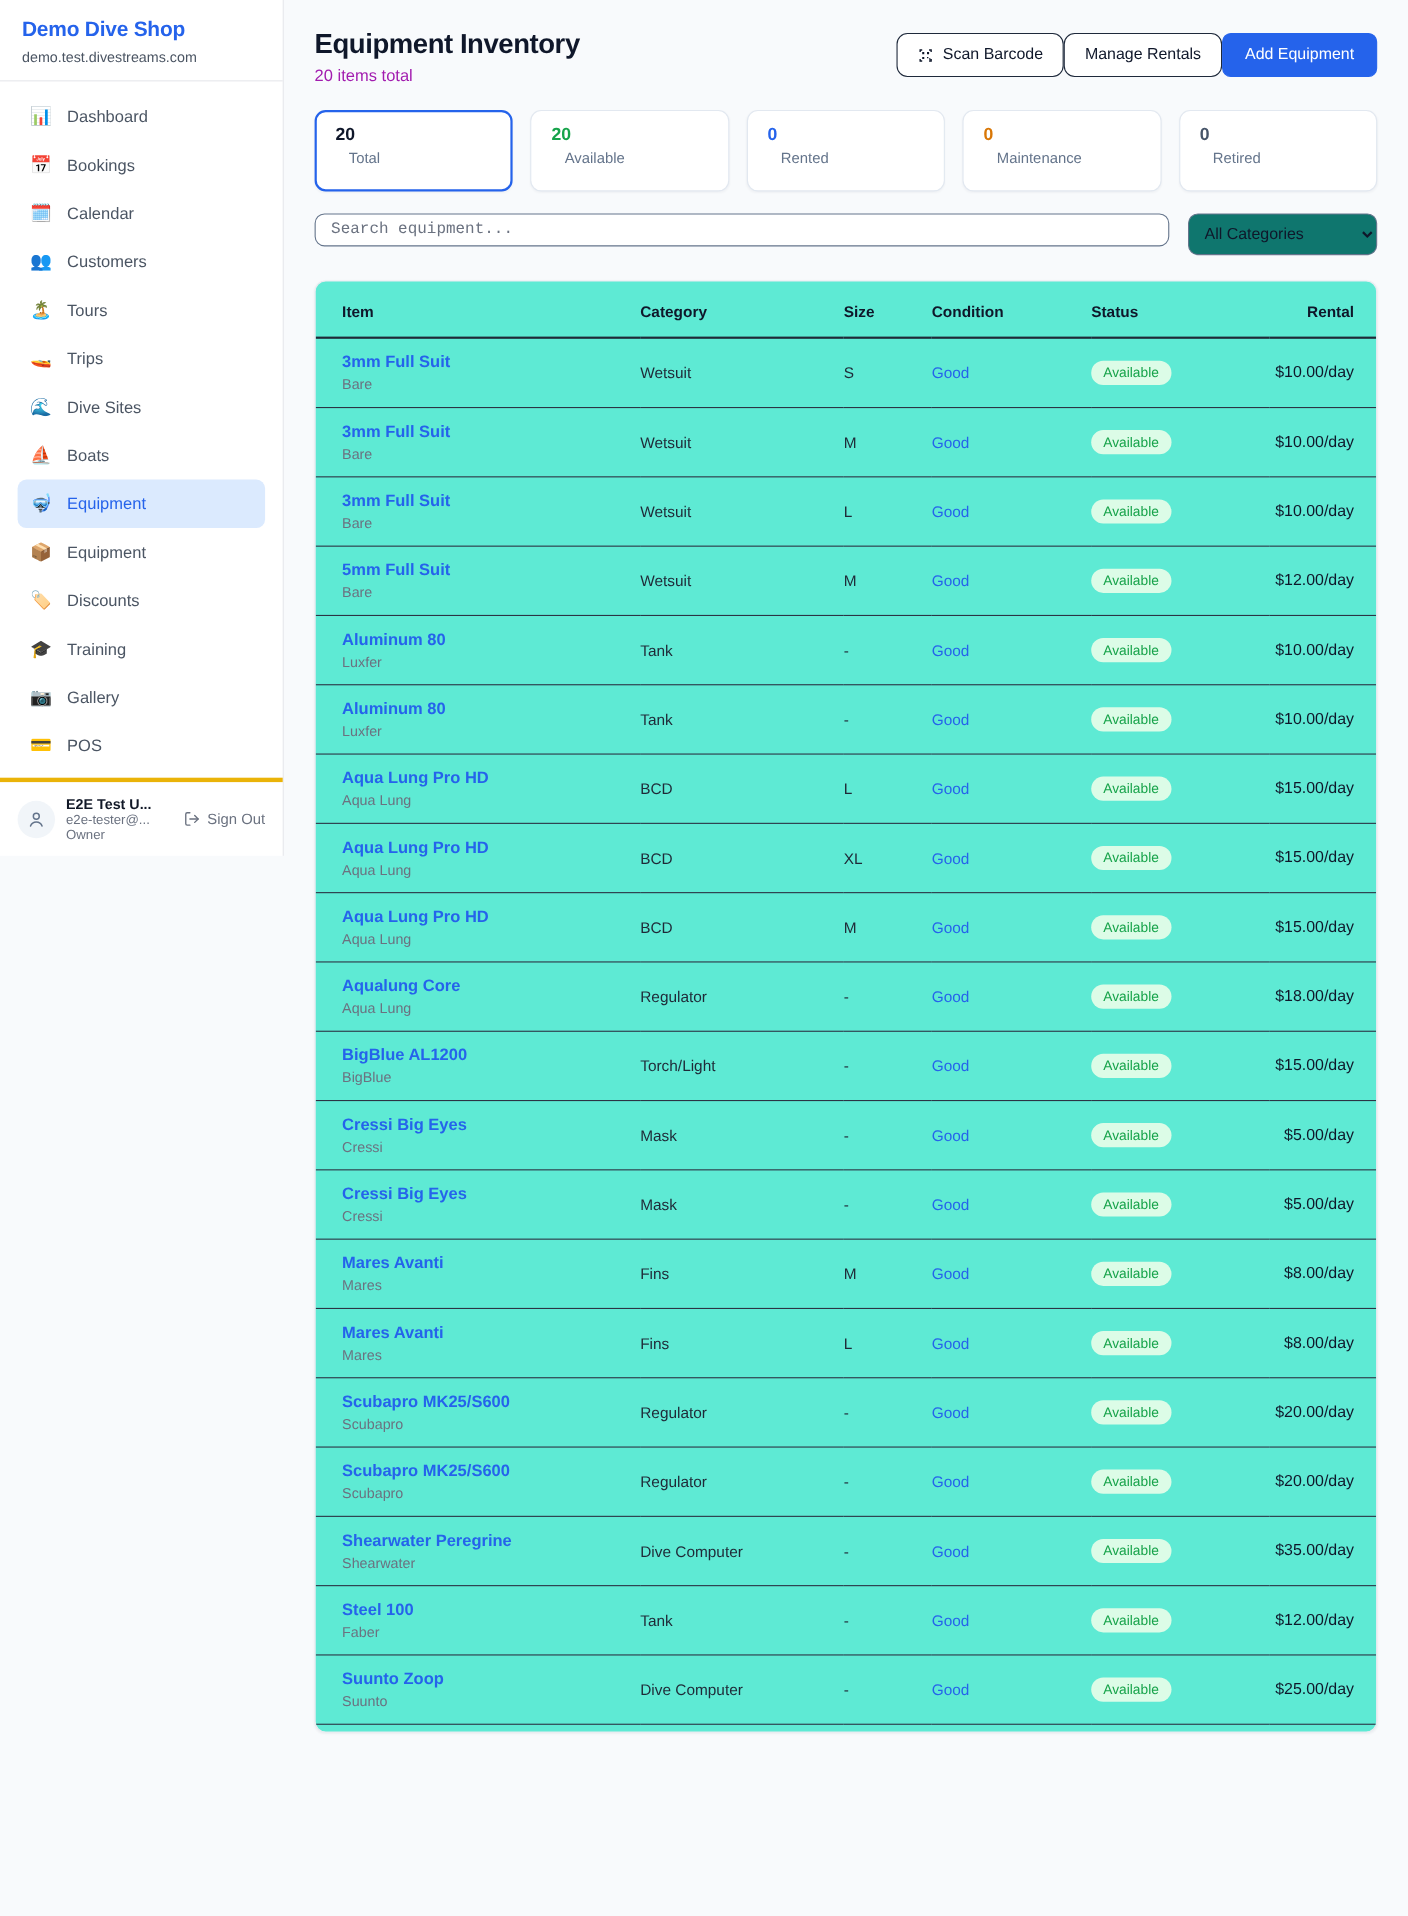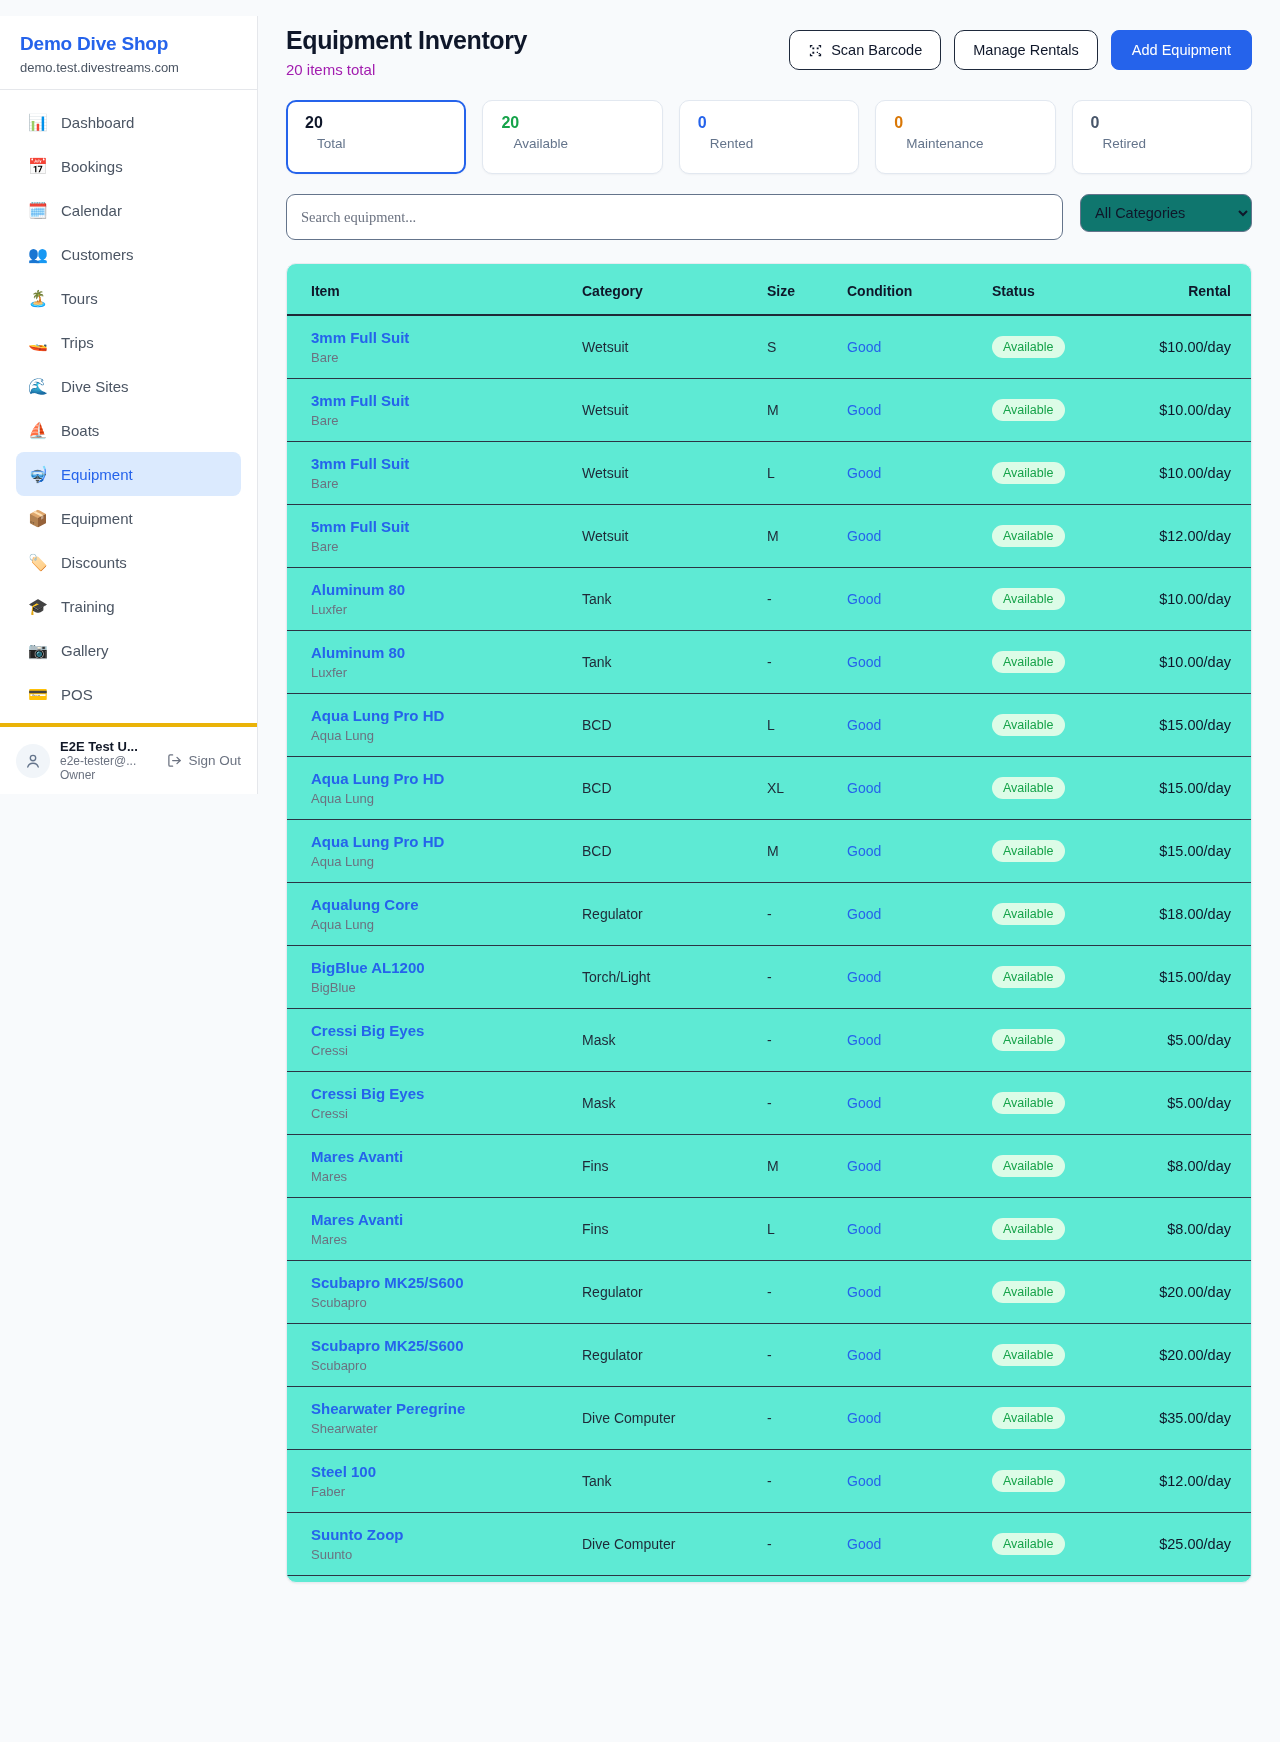--- a/index.html
+++ b/index.html
@@ -8,21 +8,21 @@
     font-family:"Liberation Sans", sans-serif;
     background:#f8fafc;
     color:#0f172a;
     font-size:14px;
     min-height:1742px;
     position:relative;
   }
 
   
   .sidebar {
-    position:absolute; top:16px; left:0;
+    position:absolute; top:0; left:0;
     width:258px; height:778px;
     background:#ffffff;
     border-right:1px solid #e5e7eb;
     display:flex; flex-direction:column;
   }
   .sidebar-header { padding:17px 20px 14px; border-bottom:1px solid #e5e7eb; }
   .shop-title { color:var(--accent,#2563eb); font-size:19px; font-weight:700; letter-spacing:-0.2px; }
   .shop-domain { color:#4b5563; font-size:13px; margin-top:5px; }
   .nav { padding:10px 0 0; }
   .nav-item {
@@ -53,21 +53,21 @@
     background:none; border:none; color:#6b7280;
     font-size:13.5px; font-family:inherit; cursor:pointer; flex:none;
   }
 
   
   .main { margin-left:258px; padding:26px 28px 18px; }
 
   .page-header { display:flex; align-items:flex-start; justify-content:space-between; margin-bottom:22px; }
   .page-title { font-size:25px; font-weight:700; letter-spacing:-0.4px; color:#0f172a; }
   .page-subtitle { font-size:15px; color:#a21caf; margin-top:6px; }
-  .header-actions { display:flex; gap:13px; margin-top:4px; }
+  .header-actions { display:flex; margin-top:4px; }
   .btn {
     display:inline-flex; align-items:center; gap:8px;
     height:40px; padding:0 18px;
     border-radius:10px; border:1px solid #1e293b;
     background:#ffffff; color:#0f172a;
     font-size:14.5px; font-weight:500; font-family:inherit; cursor:pointer;
   }
   .btn-primary {
     background:var(--accent,#2563eb); border-color:var(--accent,#2563eb);
     color:#ffffff; border-radius:8px; font-weight:500; padding:0 20px;
@@ -80,22 +80,22 @@
     padding:13px 18px; height:74px; cursor:pointer;
     box-shadow:0 1px 2px rgba(15,23,42,.04);
   }
   .stat-card.selected { border:2px solid var(--accent,#2563eb); padding:12px 17px; }
   .stat-value { font-size:16px; font-weight:700; }
   .stat-label { font-size:13.5px; color:#64748b; margin-top:4px;margin-left:12px; }
 
   
   .filter-row { display:flex; gap:17px; margin-bottom:23px; }
   .search-input {
-    flex:1; height:46px; border:1px solid #64748b; border-radius:9px;
-    padding:0 14px; font-size:14.5px; font-family:Liberation Serif, serif; color:#0f172a; background:#fff;
+    flex:1; height:30px; border:1px solid #64748b; border-radius:9px;
+    padding:0 14px; font-size:14.5px; font-family:Liberation Mono, monospace; color:#0f172a; background:#fff;
   }
   .search-input::placeholder { color:#6b7280; }
   .category-select {
     width:172px; height:38px; border:1px solid #64748b; border-radius:9px;
     padding:0 10px; font-size:14.5px; font-family:inherit; color:#0f172a; background:#0f766e;
   }
 
   
   .table-card {
     background:#5eead4; border:1px solid #e8ecf1; border-radius:10px;

